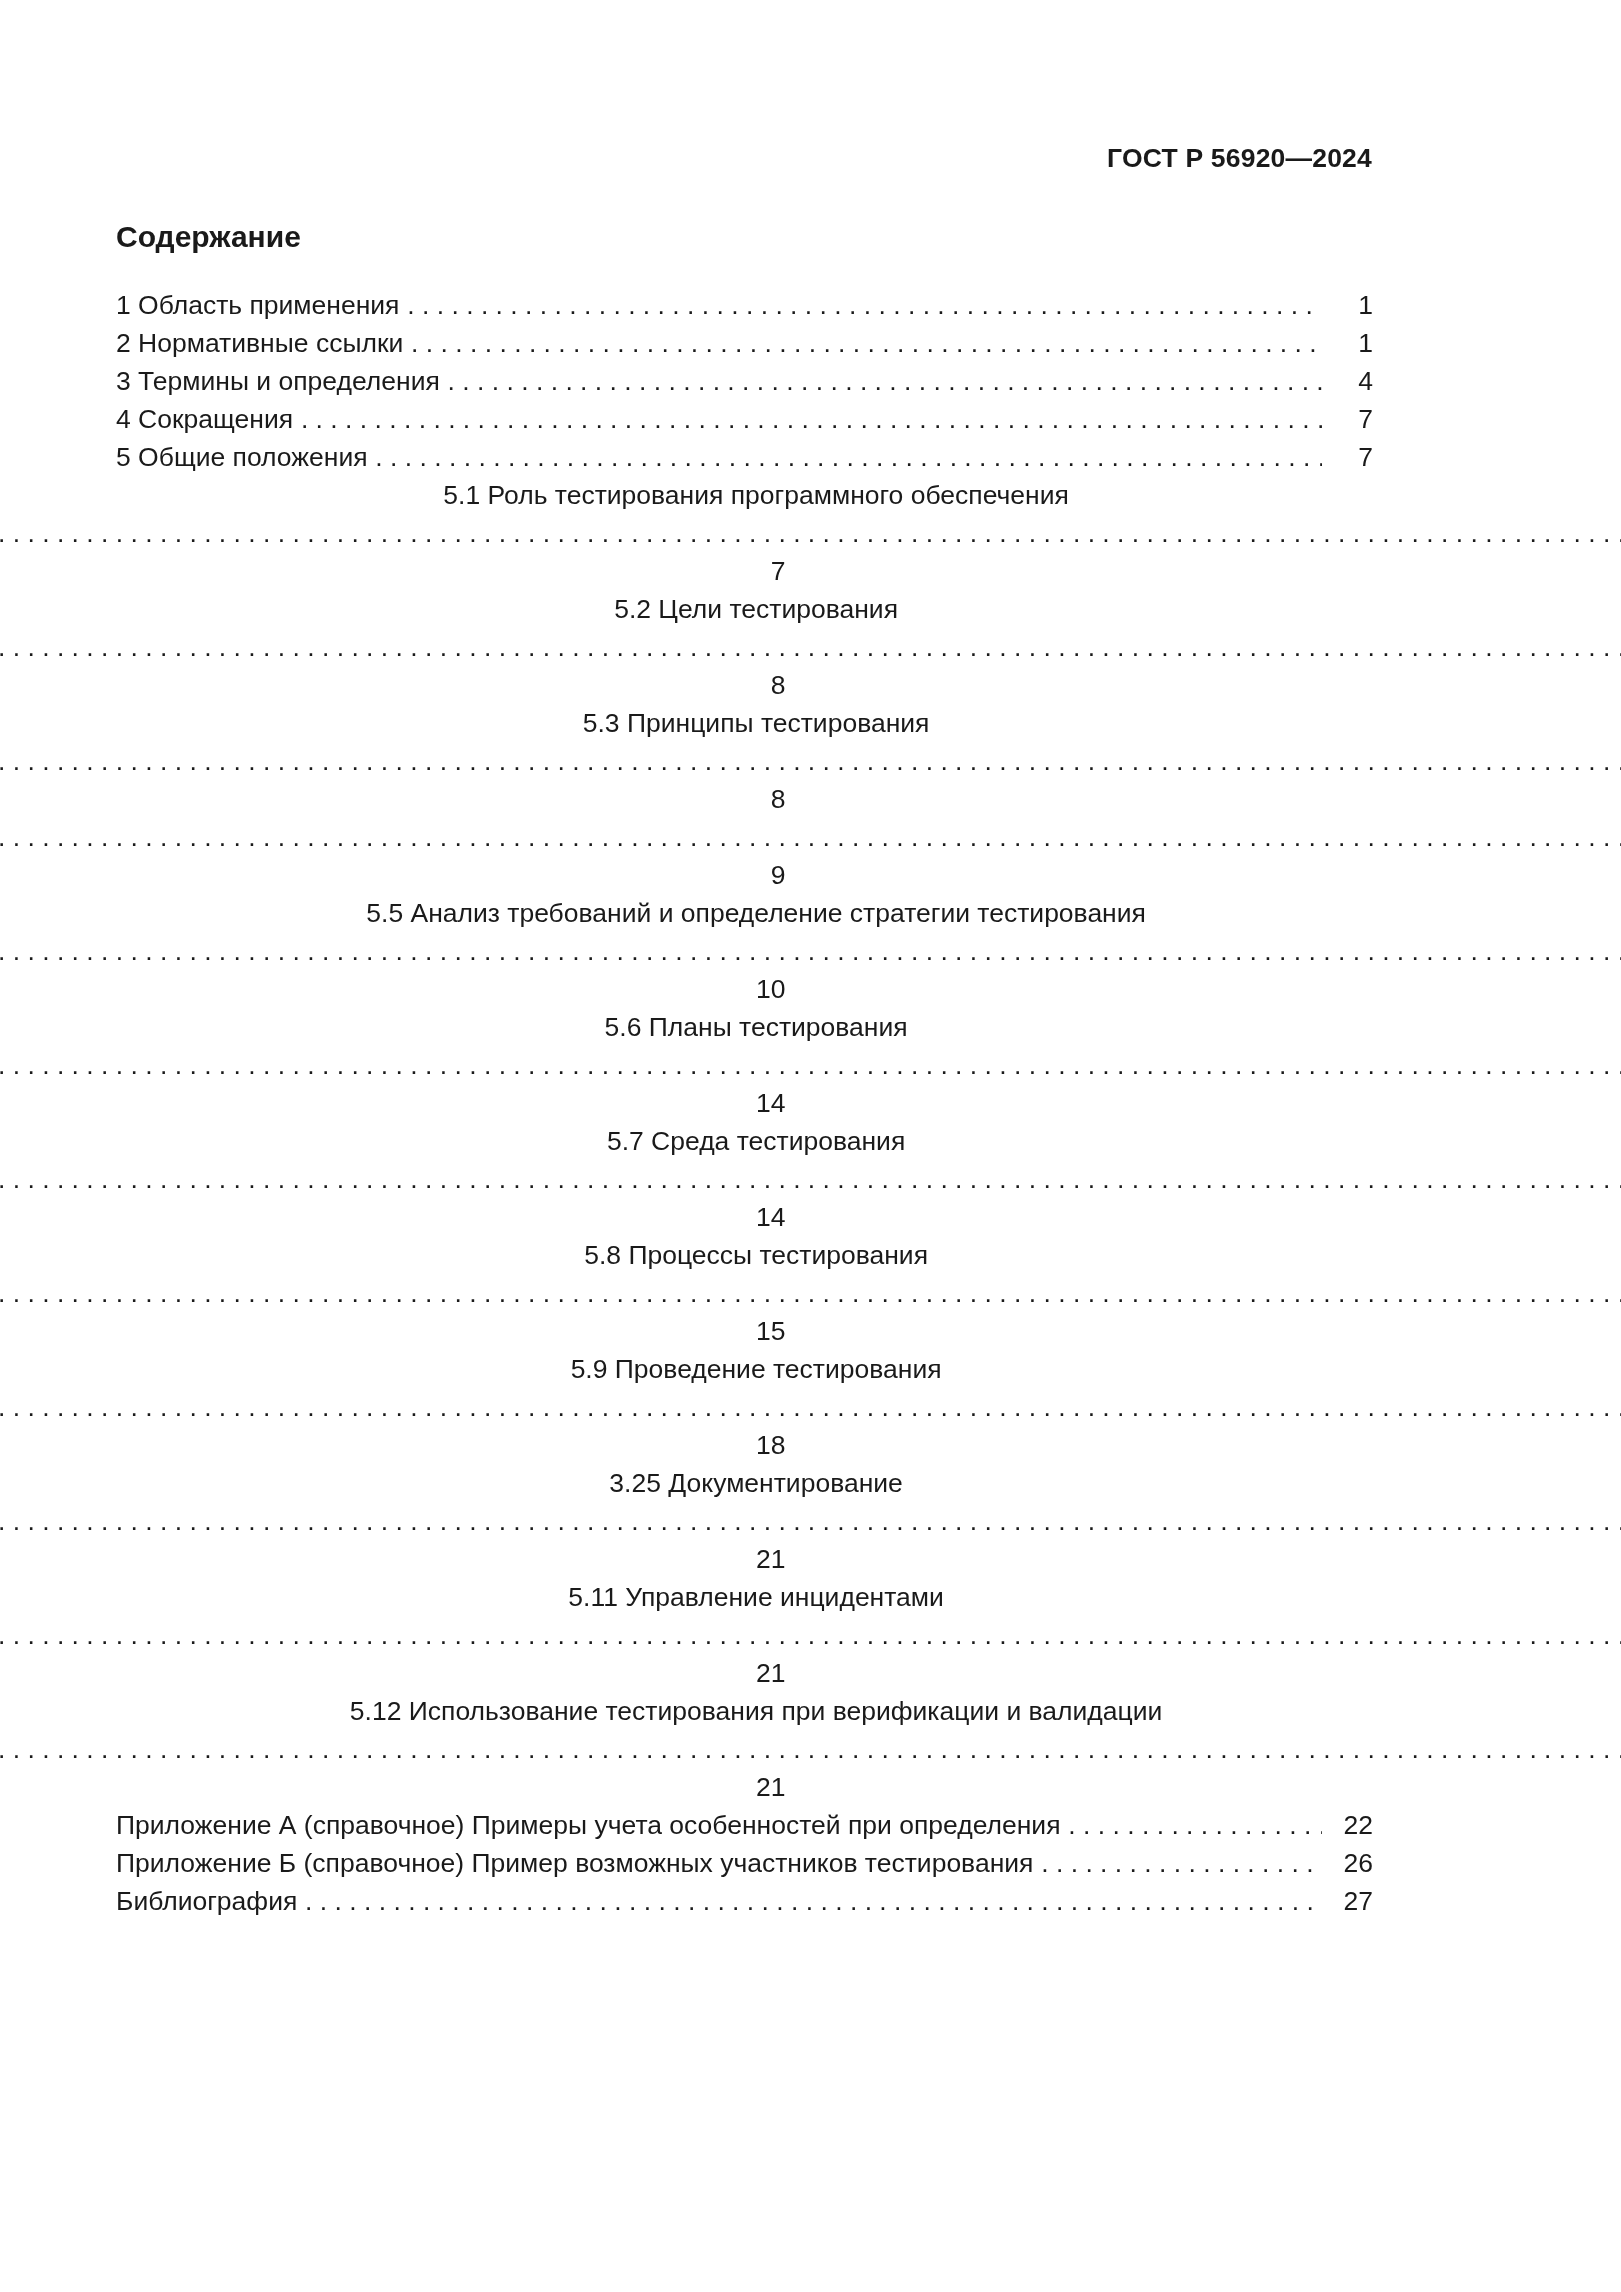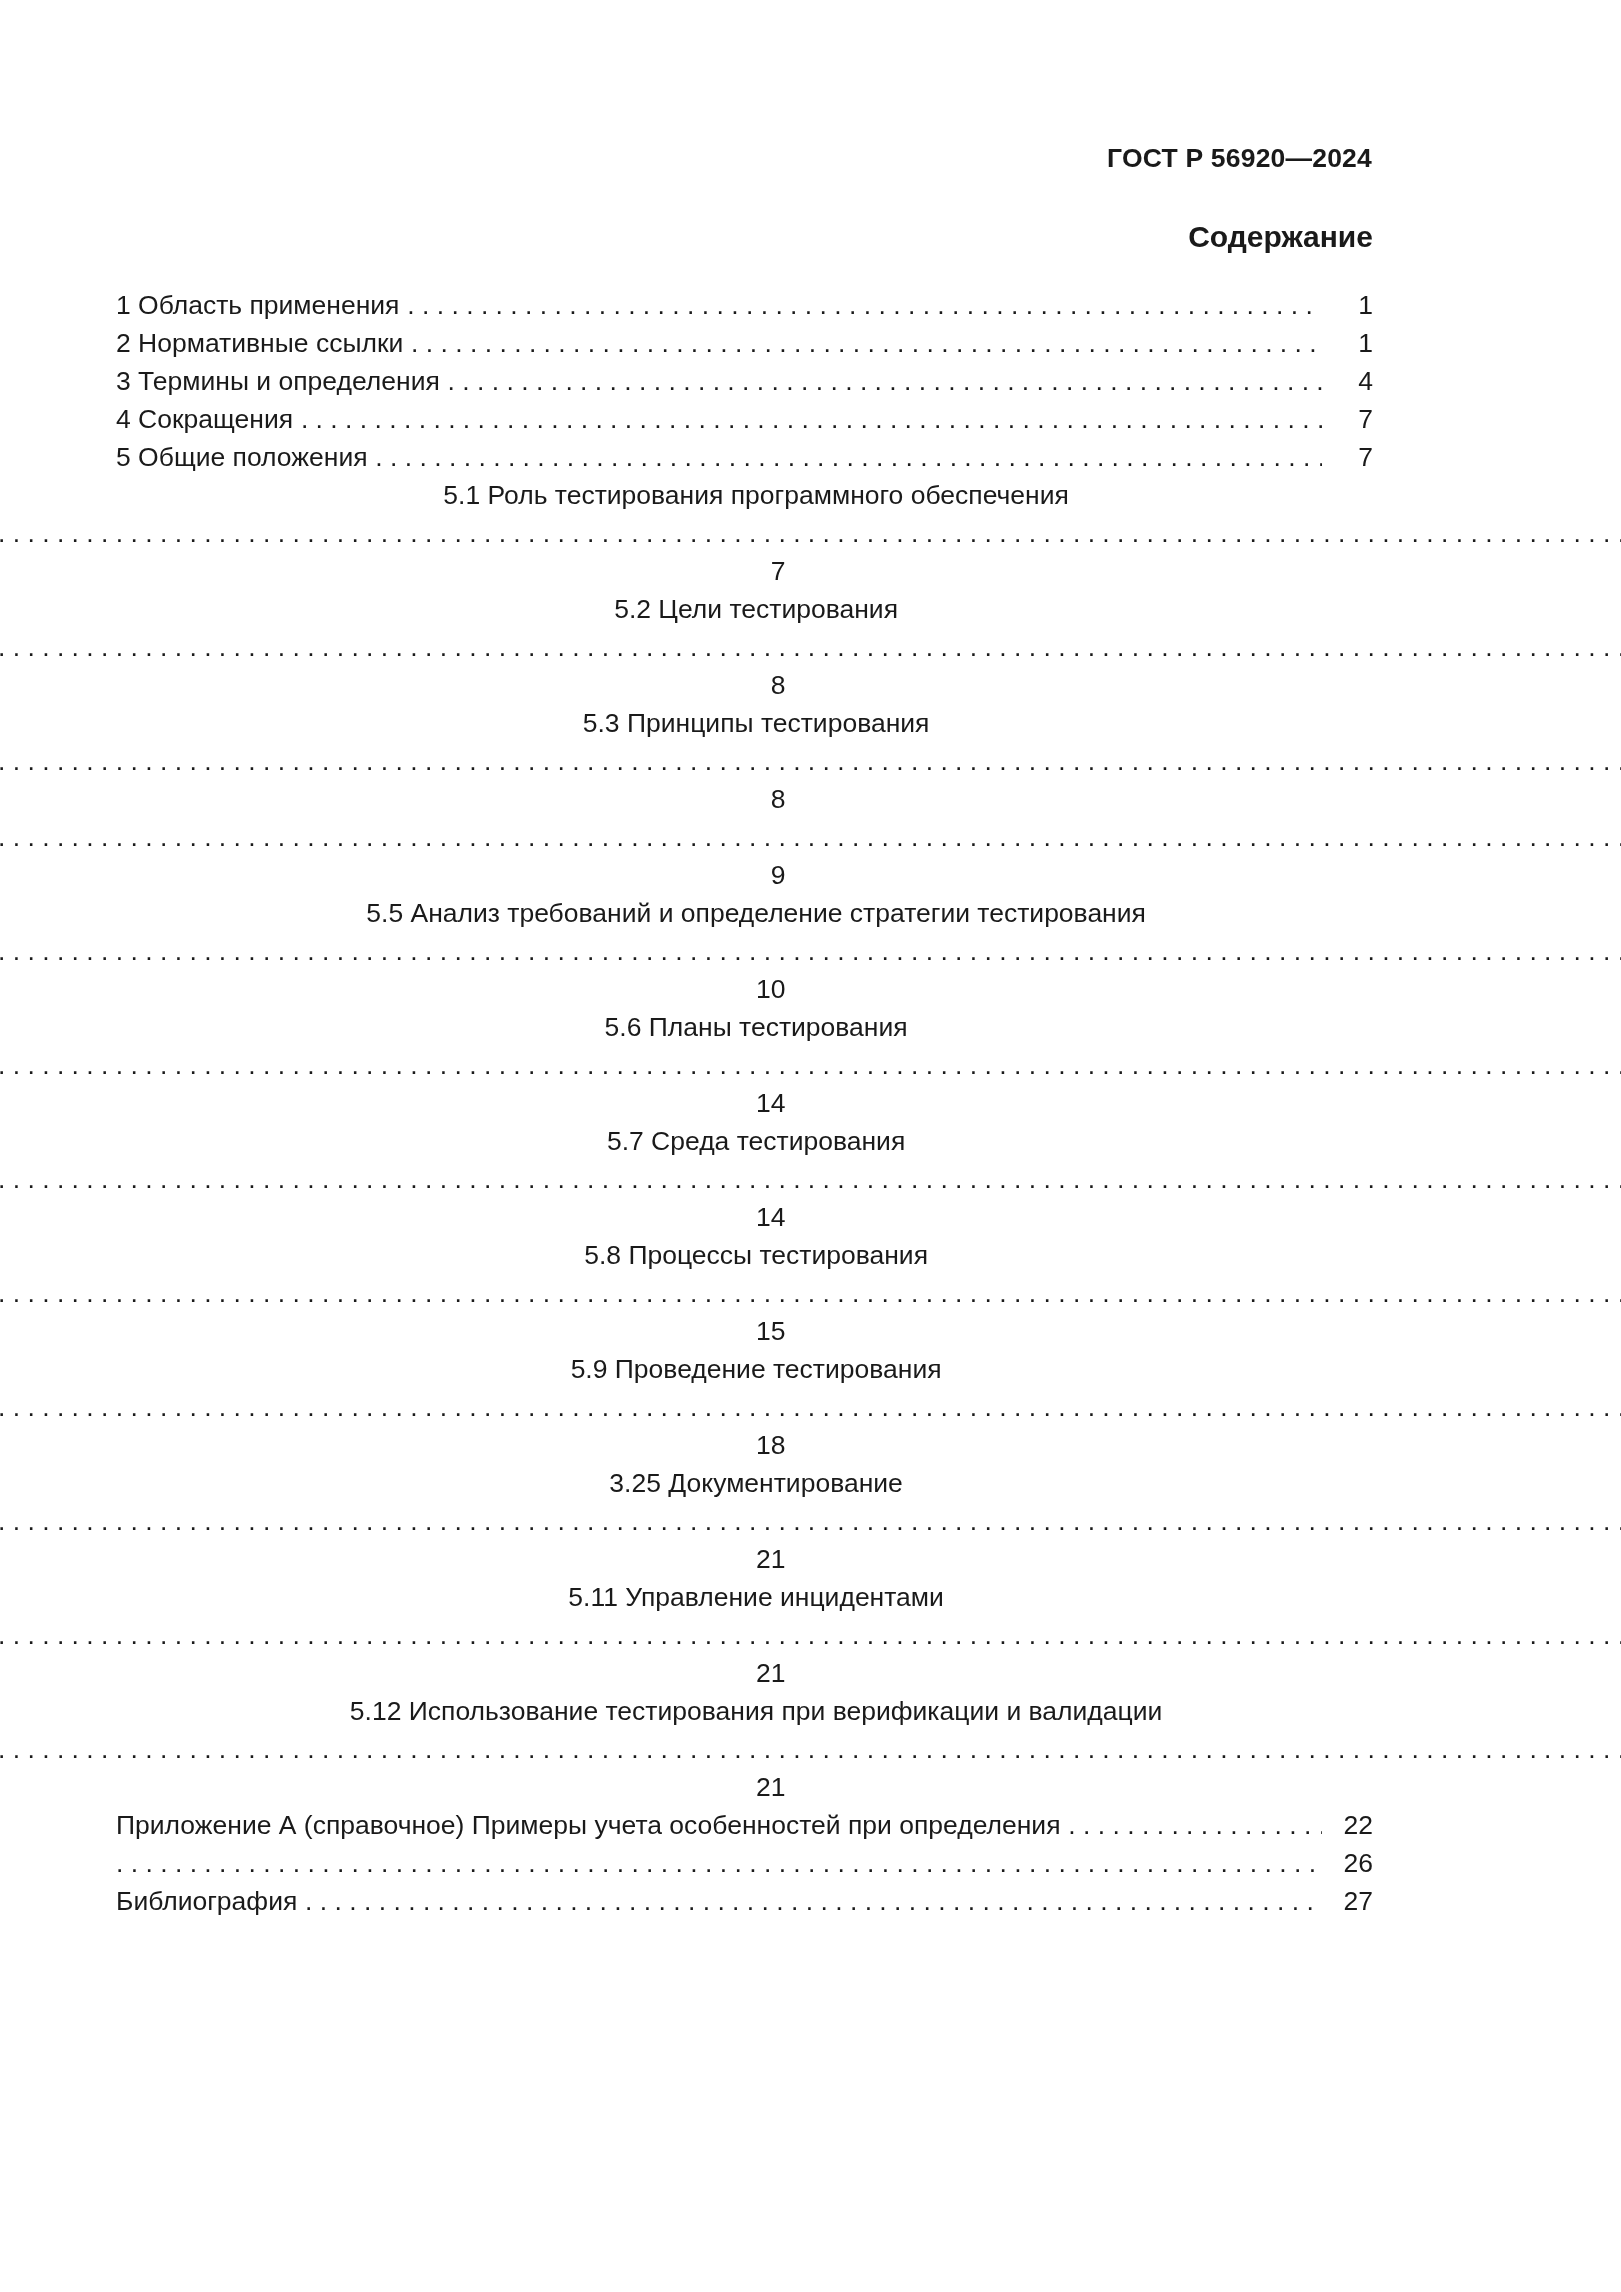--- a/index.html
+++ b/index.html
@@ -22,21 +22,21 @@
     right: 249px;
     font-size: 26.5px;
     font-weight: bold;
     letter-spacing: 0.2px;
   }
   .doc-title {
     position: absolute;
     top: 220px;
     left: 116px;
     width: 1257px;
-    text-align: right;
+    text-align: left;
     font-size: 30px;
     font-weight: bold;
   }
   .toc {
     position: absolute;
     top: 286px;
     left: 116px;
     width: 1257px;
     font-size: 26.5px;
   }
@@ -188,20 +188,21 @@
       <span class="toc-page">21</span>
     </div>
 
     <div class="toc-row">
       <span class="toc-label">Приложение А (справочное) Примеры учета особенностей при определения</span>
       <span class="toc-dots"></span>
       <span class="toc-page">22</span>
     </div>
 
     <div class="toc-row">
+      <span class="toc-label">Приложение Б (справочное) Пример возможных участников тестирования</span>
       <span class="toc-dots"></span>
       <span class="toc-page">26</span>
     </div>
 
     <div class="toc-row">
       <span class="toc-label">Библиография</span>
       <span class="toc-dots"></span>
       <span class="toc-page">27</span>
     </div>
 

